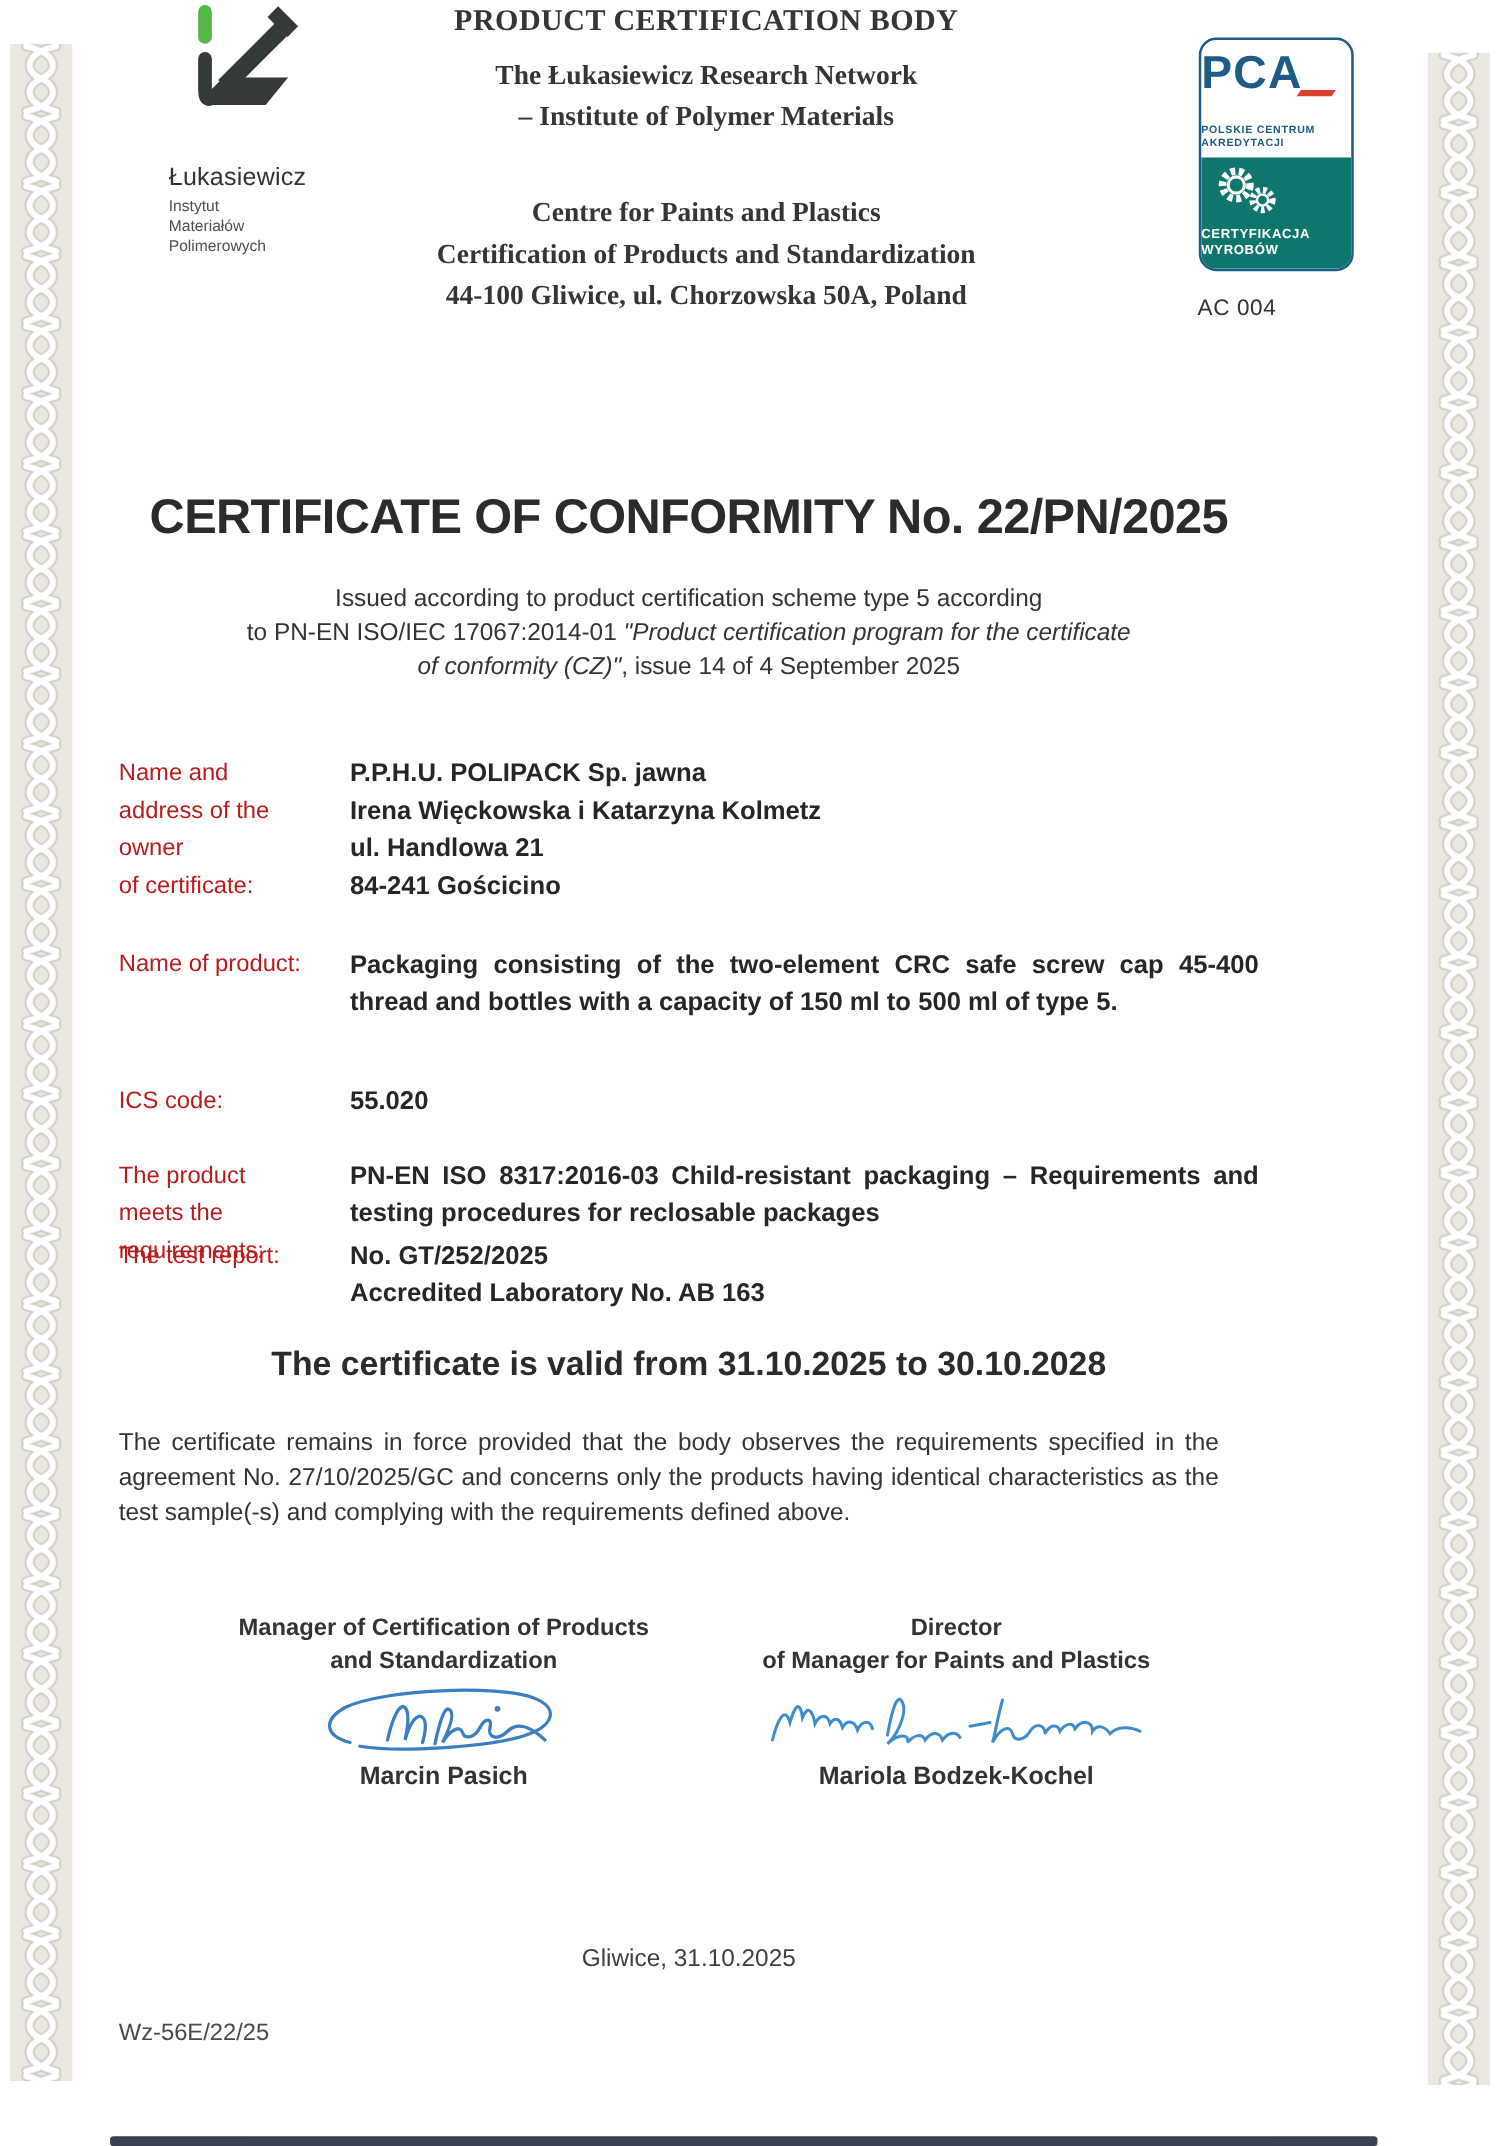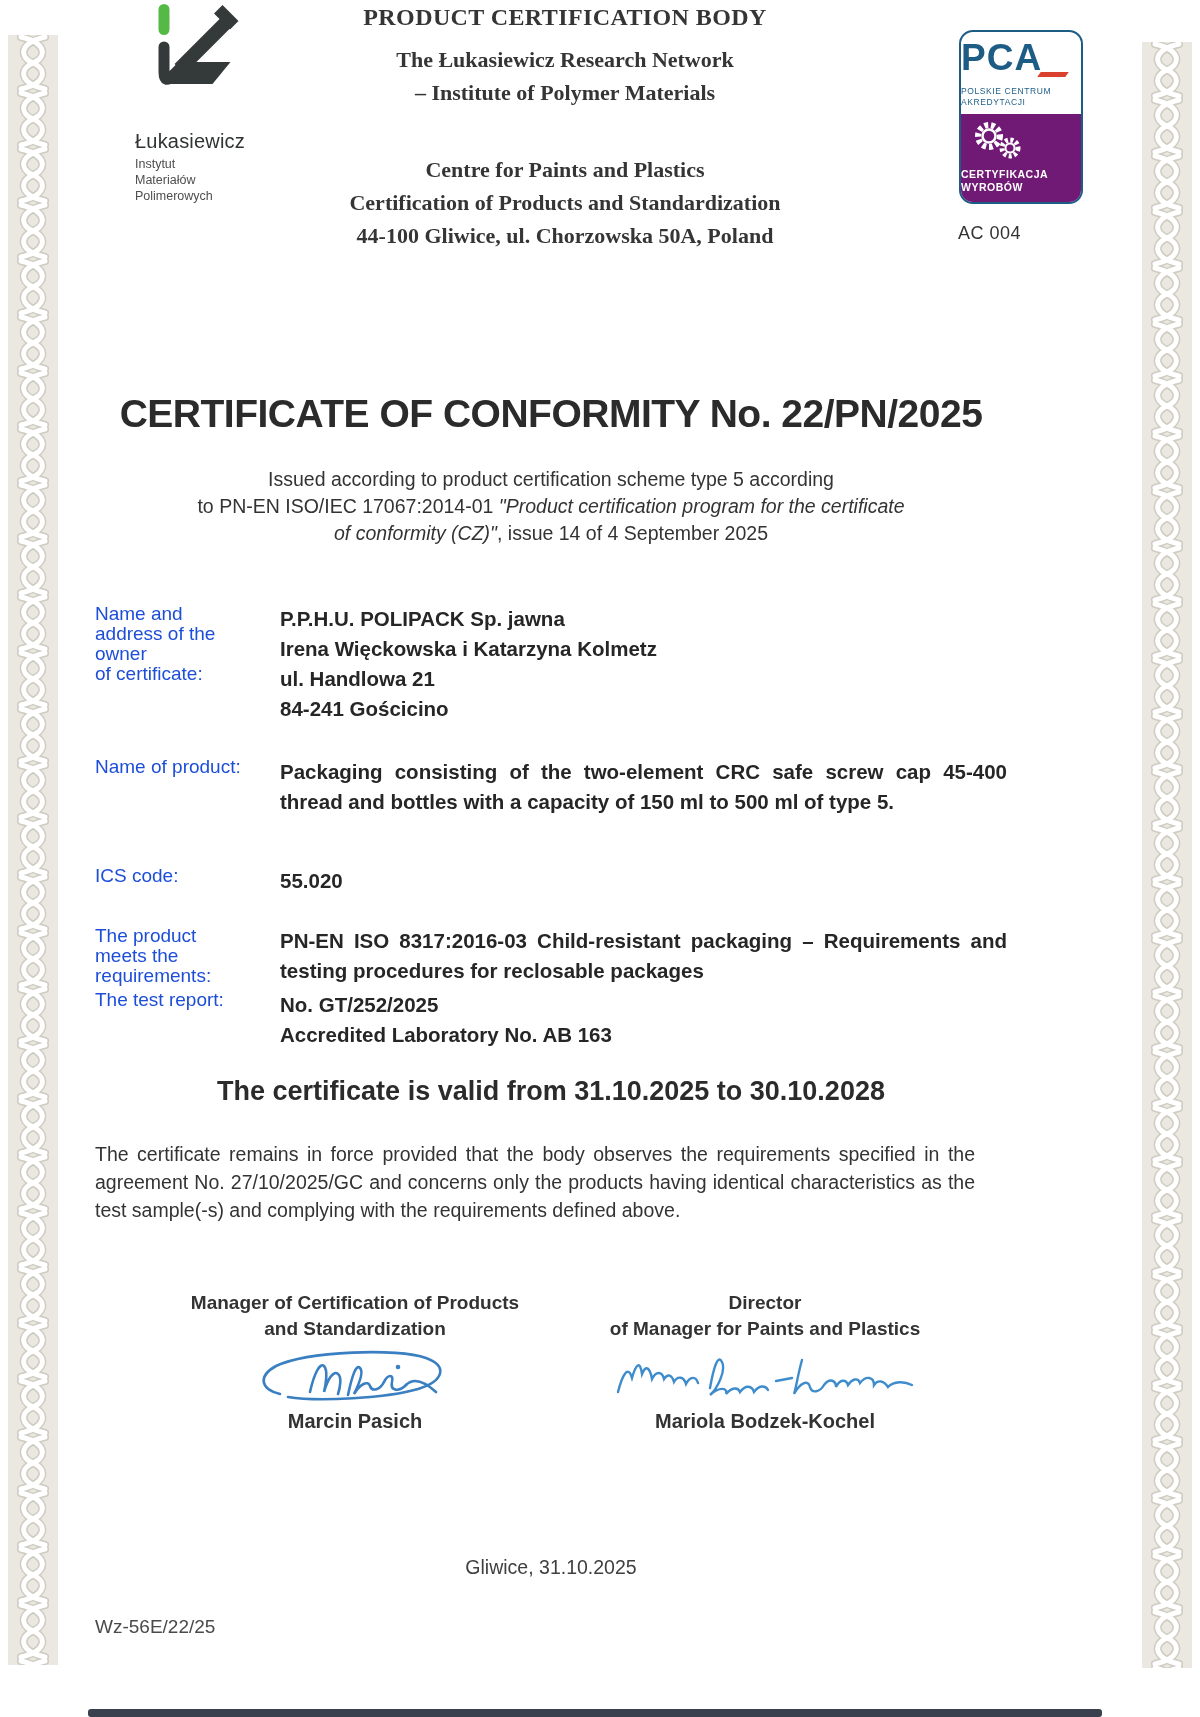--- a/index.html
+++ b/index.html
@@ -28,34 +28,34 @@
   .head-gap{height:44px;}
   .head-line-c{font-size:22px;line-height:33px;}
   
   .pca-col{left:863px;top:30px;width:126px;text-align:left;}
   .pca-badge{width:120px;border:2.5px solid #1d5c85;border-radius:14px;background:#fff;
     overflow:hidden;margin:0 auto;}
   .pca-acronym-wrap{position:relative;height:52px;}
   .pca-acronym{font-size:37px;font-weight:bold;color:#1d5c85;letter-spacing:1px;line-height:52px;}
   .pca-red{position:absolute;right:14px;bottom:7px;width:28px;height:5px;background:#d9402e;
     transform:skewX(-35deg);}
-  .pca-org{font-size:8.5px;font-weight:normal;color:#1d5c85;letter-spacing:.6px;line-height:11px;
-    margin:2px 0 6px 0;}
-  .pca-block{background:#701a75;padding:6px 0 8px 0;}
+  .pca-org{font-size:8.5px;font-weight:bold;color:#1d5c85;letter-spacing:.6px;line-height:11px;
+    margin:14px 0 6px 0;}
+  .pca-block{background:#0f766e;padding:6px 0 8px 0;}
   .pca-cert{font-size:10.5px;font-weight:bold;color:#ffffff;letter-spacing:.5px;line-height:13px;margin-top:2px;}
   .pca-number{font-size:18px;color:#333;margin-top:19px;letter-spacing:.5px;}
   
   .cert-title{left:0;top:392px;width:912px;text-align:center;
     font-size:39px;font-weight:bold;color:#2b2b2b;letter-spacing:-.5px;}
   .cert-subtitle{left:16px;top:466px;width:880px;text-align:center;
     font-size:19.5px;color:#333;line-height:27px;}
   .cert-subtitle .it{font-style:italic;}
   
   .row{display:flex;left:0;width:912px;}
-  .row .label{width:185px;flex:0 0 185px;font-size:19px;color:#1d4ed8;line-height:20px;}
+  .row .label{width:185px;flex:0 0 185px;font-size:19px;color:#b91c1c;line-height:30px;}
   .row .value{flex:1;font-size:20.5px;font-weight:bold;color:#262626;line-height:30px;}
   .row .value.justify{text-align:justify;}
   .row-owner{top:604px;}
   .row-product{top:757px;}
   .row-ics{top:866px;}
   .row-req{top:926px;}
   .row-test{top:990px;}
   
   .validity{left:0;top:1076px;width:912px;text-align:center;
     font-size:27px;font-weight:bold;color:#2b2b2b;}

